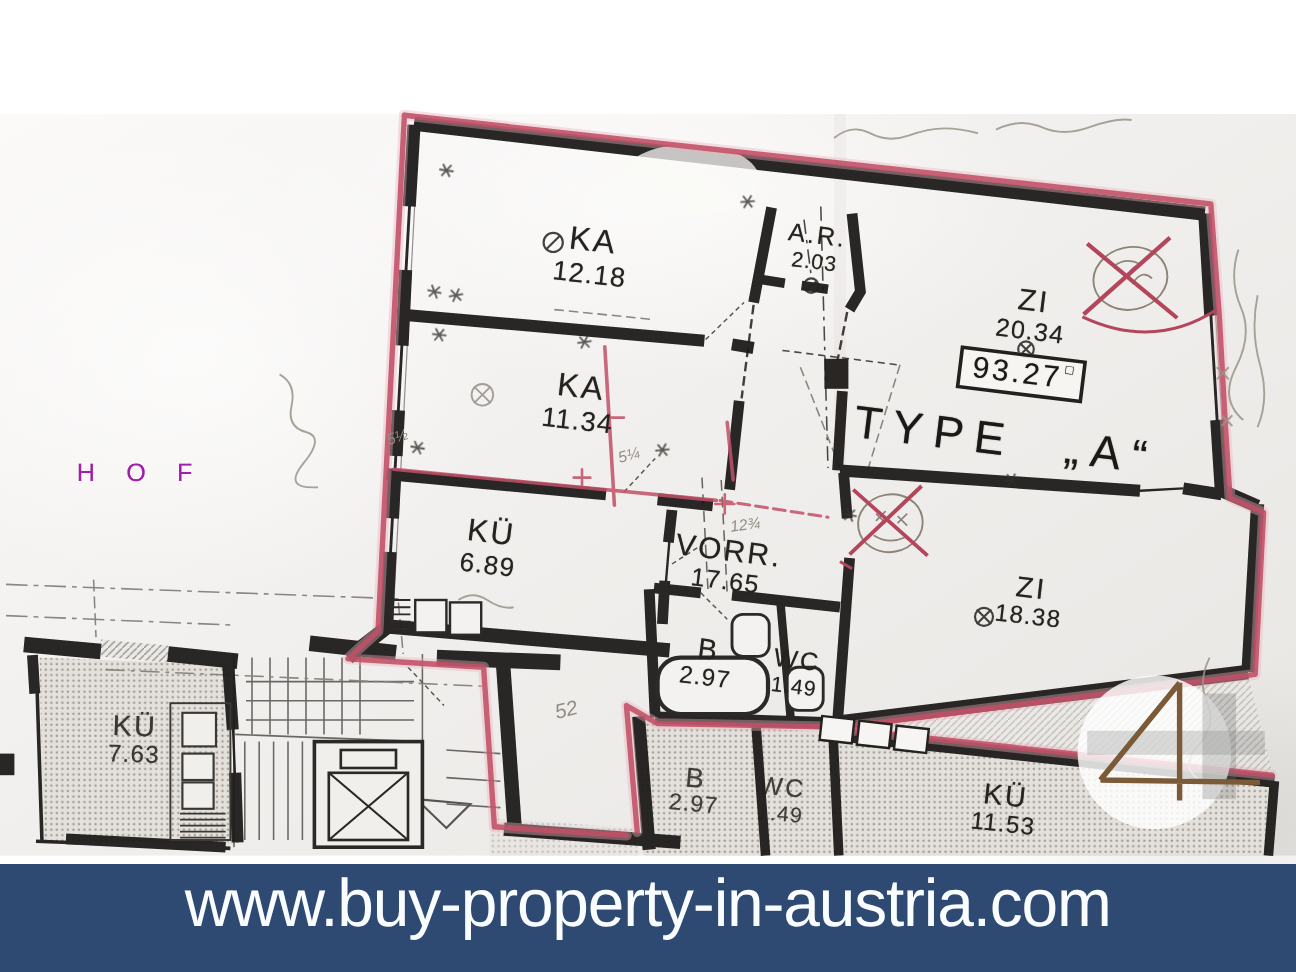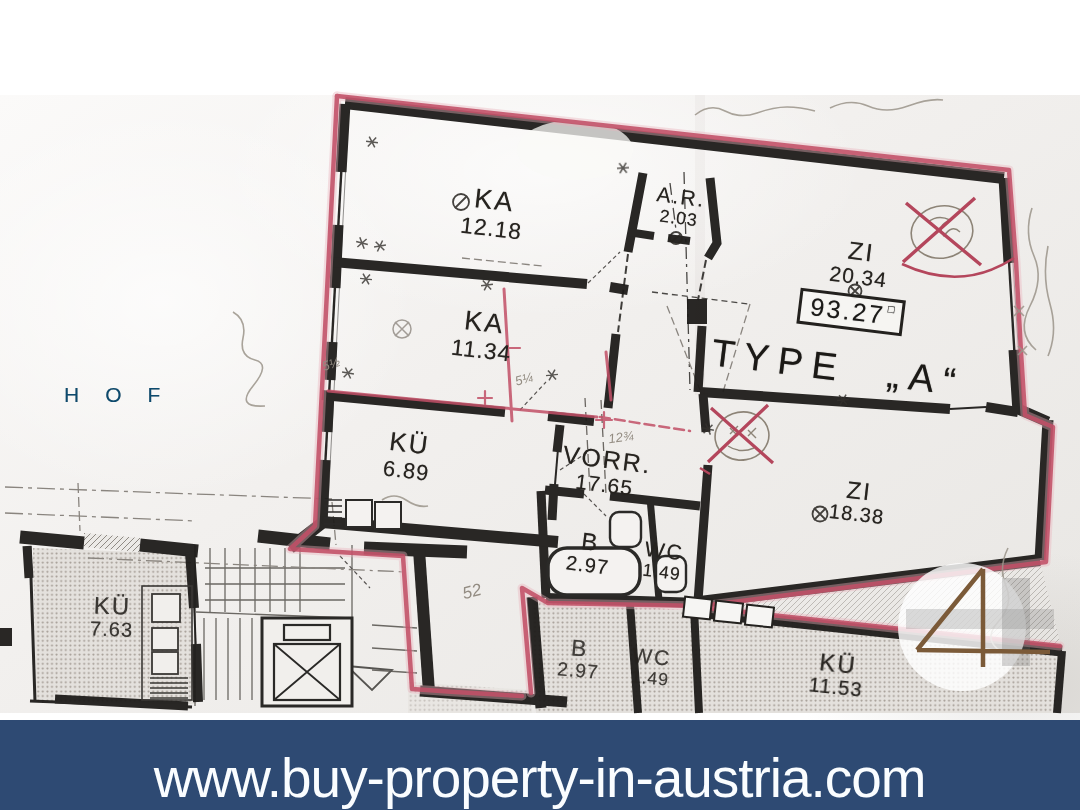--- a/index.html
+++ b/index.html
@@ -3,30 +3,30 @@
 <meta charset="utf-8">
 <style>
   html,body{margin:0;padding:0;background:#ffffff;}
   .stage{position:relative;width:1080px;height:810px;overflow:hidden;background:#ffffff;
          font-family:"Liberation Sans","DejaVu Sans",sans-serif;}
   svg{position:absolute;left:0;top:0;}
   
   .rm{position:absolute;display:flex;flex-direction:column;align-items:center;line-height:1.06;
       color:#26231f;white-space:nowrap;letter-spacing:2px;text-shadow:0 0 .8px rgba(38,35,31,.55);}
   .rm .a{font-size:.84em;letter-spacing:1px;margin-top:1px;}
-  .hof{position:absolute;color:#0c4a6e;letter-spacing:26px;font-size:21px;text-shadow:0 0 .5px rgba(80,78,74,.4);}
+  .hof{position:absolute;color:#a21caf;letter-spacing:26px;font-size:21px;text-shadow:0 0 .5px rgba(80,78,74,.4);}
   .type{position:absolute;color:#1b1916;font-size:38px;letter-spacing:9px;word-spacing:22px;
         text-shadow:0 0 1px rgba(27,25,22,.6);white-space:nowrap;}
   .abox{position:absolute;border:3.5px solid #23211e;background:rgba(247,246,243,.85);
         padding:0 9px 1px 9px;font-size:25px;letter-spacing:2.5px;color:#1b1a18;white-space:nowrap;
         text-shadow:0 0 .8px rgba(27,26,24,.55);}
   .abox .sq{font-size:11px;vertical-align:top;position:relative;top:1px;left:2px;letter-spacing:0;}
   .pnote{position:absolute;color:#938c82;font-style:italic;white-space:nowrap;}
   .banner{position:absolute;left:0;top:720px;width:1080px;height:90px;background:#2e4a73;
-          display:flex;align-items:flex-end;justify-content:center;}
+          display:flex;align-items:flex-start;justify-content:center;}
   .banner span{color:#fafdff;font-size:56px;letter-spacing:-1px;transform:scaleX(.98);}
 </style>
 </head>
 <body>
 
 <div class="stage">
 
   <svg width="1080" height="810" viewBox="0 0 1080 810" aria-hidden="true">
     <defs>
       <linearGradient id="pg" x1="0" y1="0" x2="1" y2="0.9">

